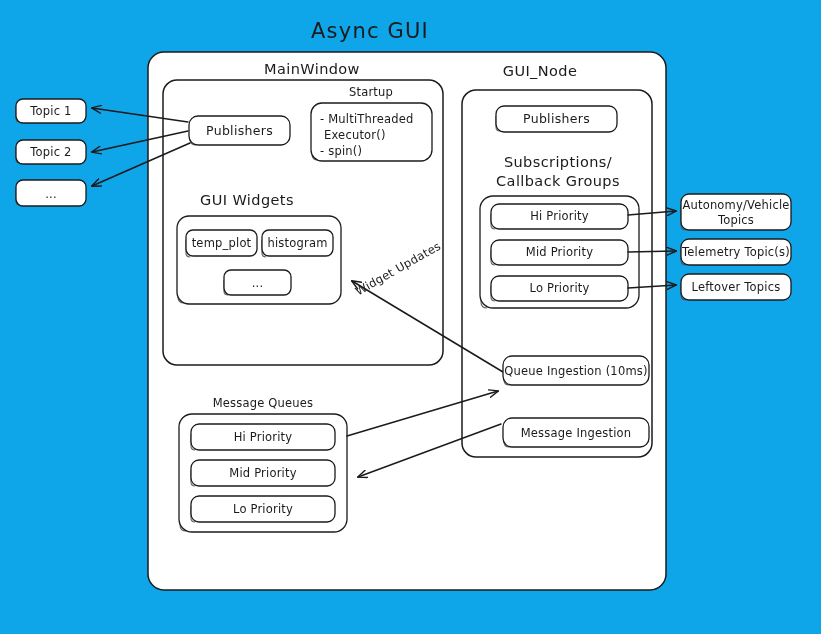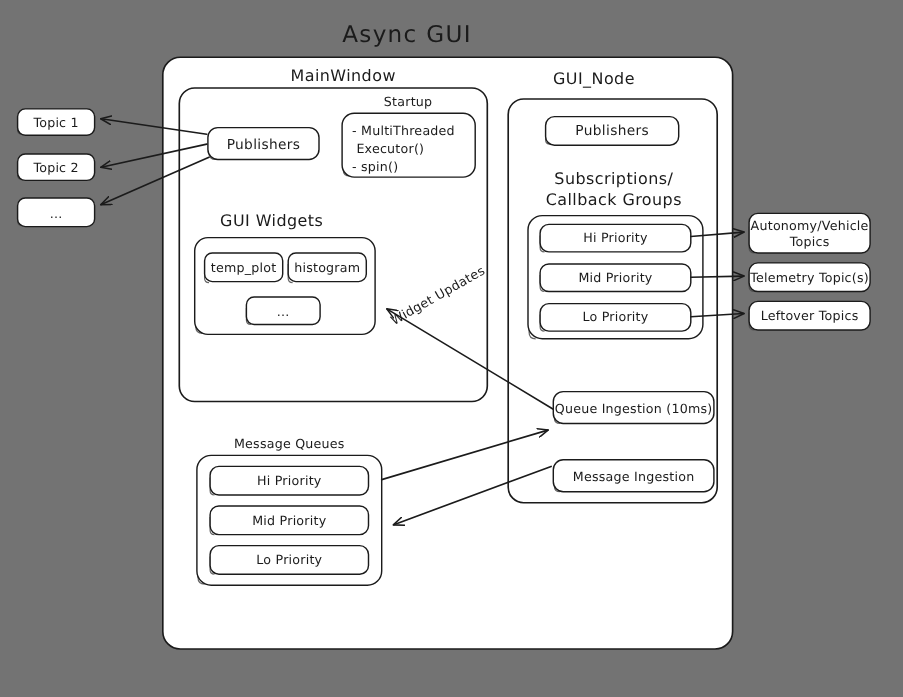--- a/index.html
+++ b/index.html
@@ -11,21 +11,21 @@
   body {
     width: 821px;
     height: 634px;
     overflow: hidden;
     font-family: "DejaVu Sans", sans-serif;
   }
   #canvas {
     position: relative;
     width: 821px;
     height: 634px;
-    background: #737373;
+    background: #0ea5e9;
   }
   svg#diagram {
     position: absolute;
     left: 0;
     top: 0;
     width: 821px;
     height: 634px;
   }
   .hand {
     font-family: "DejaVu Sans", sans-serif;

